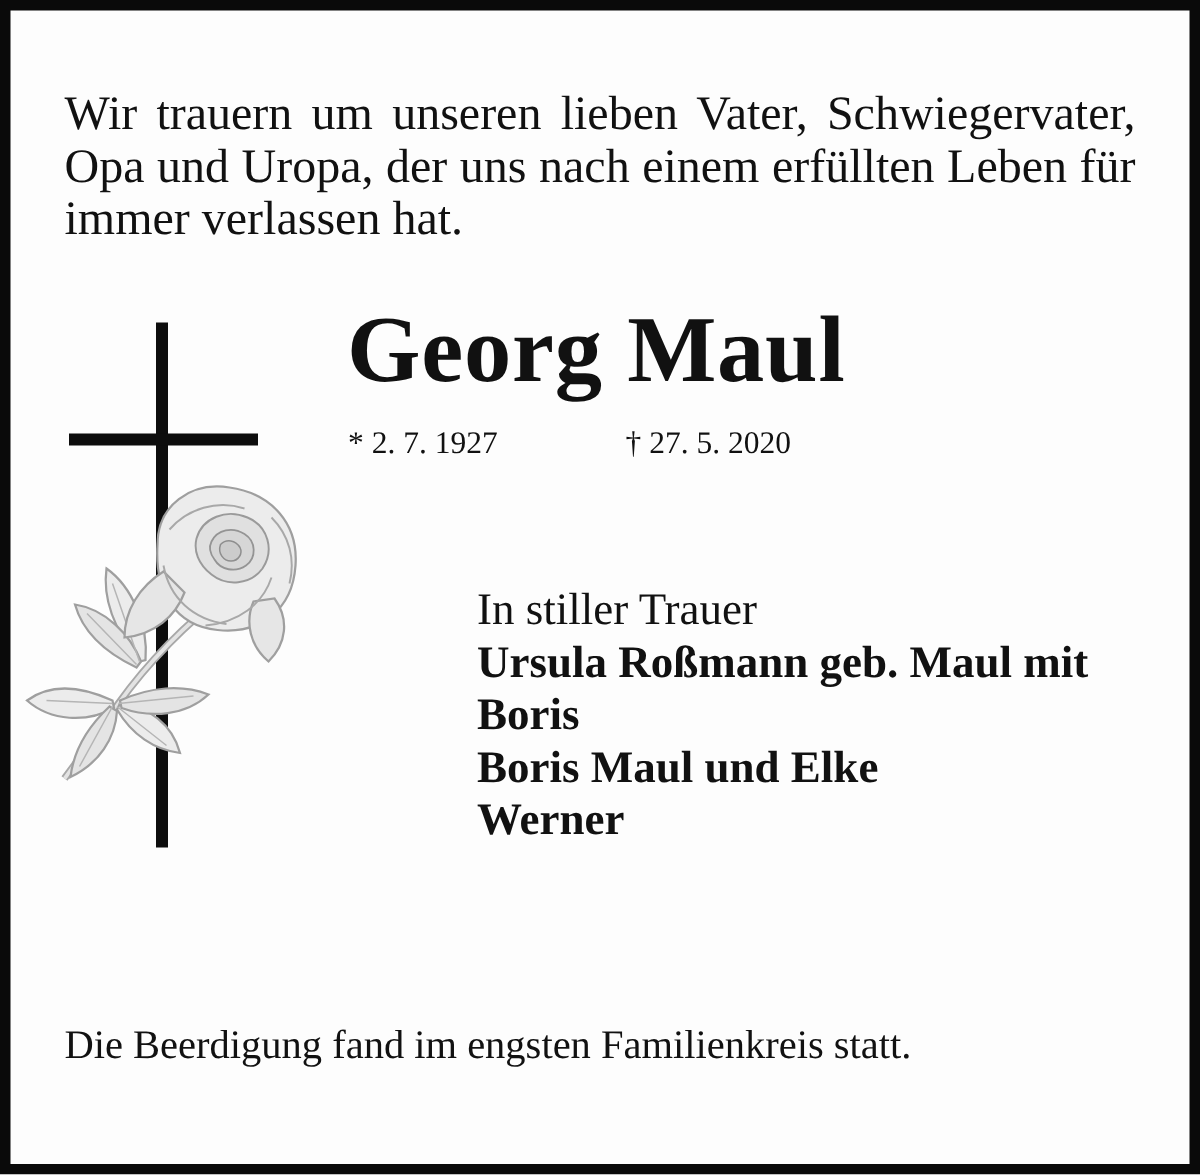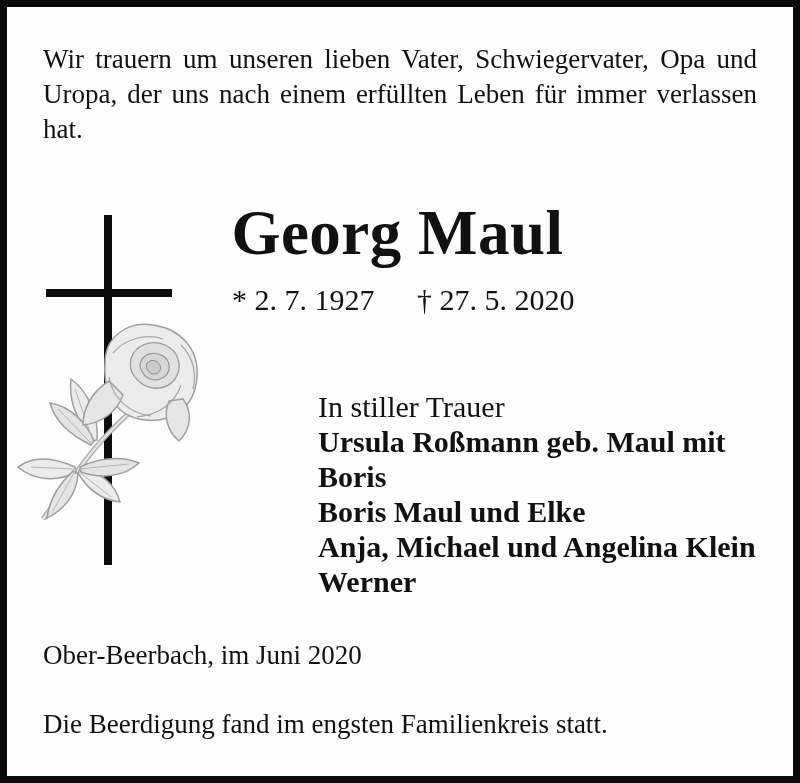--- a/index.html
+++ b/index.html
@@ -14,23 +14,23 @@
     box-sizing: border-box;
     border: 7px solid #0a0a0a;
     background: #fdfdfd;
     font-family: "Liberation Serif", serif;
     color: #111111;
     overflow: hidden;
   }
   .intro {
     position: absolute;
     left: 36px;
-    top: 6px;
+    top: 22px;
     width: 714px;
-    font-size: 27px;
+    font-size: 32px;
     line-height: 35px;
     text-align: justify;
     margin-top: 29px;
   }
   .deceased-name {
     position: absolute;
     left: 0;
     top: 190px;
     width: 781px;
     text-align: center;
@@ -38,21 +38,21 @@
     line-height: 72px;
     font-weight: 700;
     letter-spacing: 0.5px;
   }
   .dates-row {
     position: absolute;
     left: 0;
     top: 276px;
     width: 663px;
     height: 40px;
-    font-size: 30px;
+    font-size: 21px;
   }
   .birth-date { position: absolute; left: 225px; top: 0; }
   .death-date { position: absolute; left: 410px; top: 0; }
 
   
   .cross { position: absolute; left: 0; top: 0; }
   .cross-vertical {
     position: absolute;
     left: 97px;
     top: 208px;
@@ -91,21 +91,21 @@
   .place-date {
     position: absolute;
     left: 36px;
     top: 631px;
     font-size: 27px;
     line-height: 35px;
   }
   .funeral-note {
     position: absolute;
     left: 36px;
-    top: 700px;
+    top: 672px;
     font-size: 27px;
     line-height: 35px;
   }
 </style>
 </head>
 <body>
 
 <div class="page">
 
   <p class="intro">Wir trauern um unseren lieben Vater, Schwiegervater, Opa und Uropa, der uns nach einem erfüllten Leben für immer verlassen hat.</p>
@@ -145,21 +145,19 @@
 
     <path d="M118 40 C 122 26, 138 20, 152 26 C 166 32, 170 48, 162 60 C 154 71, 138 72, 128 64 C 119 57, 116 48, 118 40 Z" fill="#e0e0e0" stroke="#9a9a9a" stroke-width="1.3"></path>
     <path d="M128 42 C 132 34, 142 32, 150 37 C 158 42, 158 53, 151 58 C 144 63, 134 61, 130 54 C 127 50, 126 46, 128 42 Z" fill="#d6d6d6" stroke="#949494" stroke-width="1.2"></path>
     <path d="M134 44 C 138 40, 144 41, 147 46 C 149 50, 146 55, 141 55 C 136 55, 132 50, 134 44 Z" fill="#cccccc" stroke="#8e8e8e" stroke-width="1"></path>
   </svg>
 
   <div class="mourning-block">
     <div class="mourning-heading">In stiller Trauer</div>
     <div class="mourner">Ursula Roßmann geb. Maul mit Boris</div>
     <div class="mourner">Boris Maul und Elke</div>
-    <div class="mourner">Anja, Michael und Angelina Klein</div>
     <div class="mourner">Werner</div>
   </div>
 
-  <div class="place-date">Ober-Beerbach, im Juni 2020</div>
 
   <div class="funeral-note">Die Beerdigung fand im engsten Familienkreis statt.</div>
 
 </div>
 
 </body></html>

